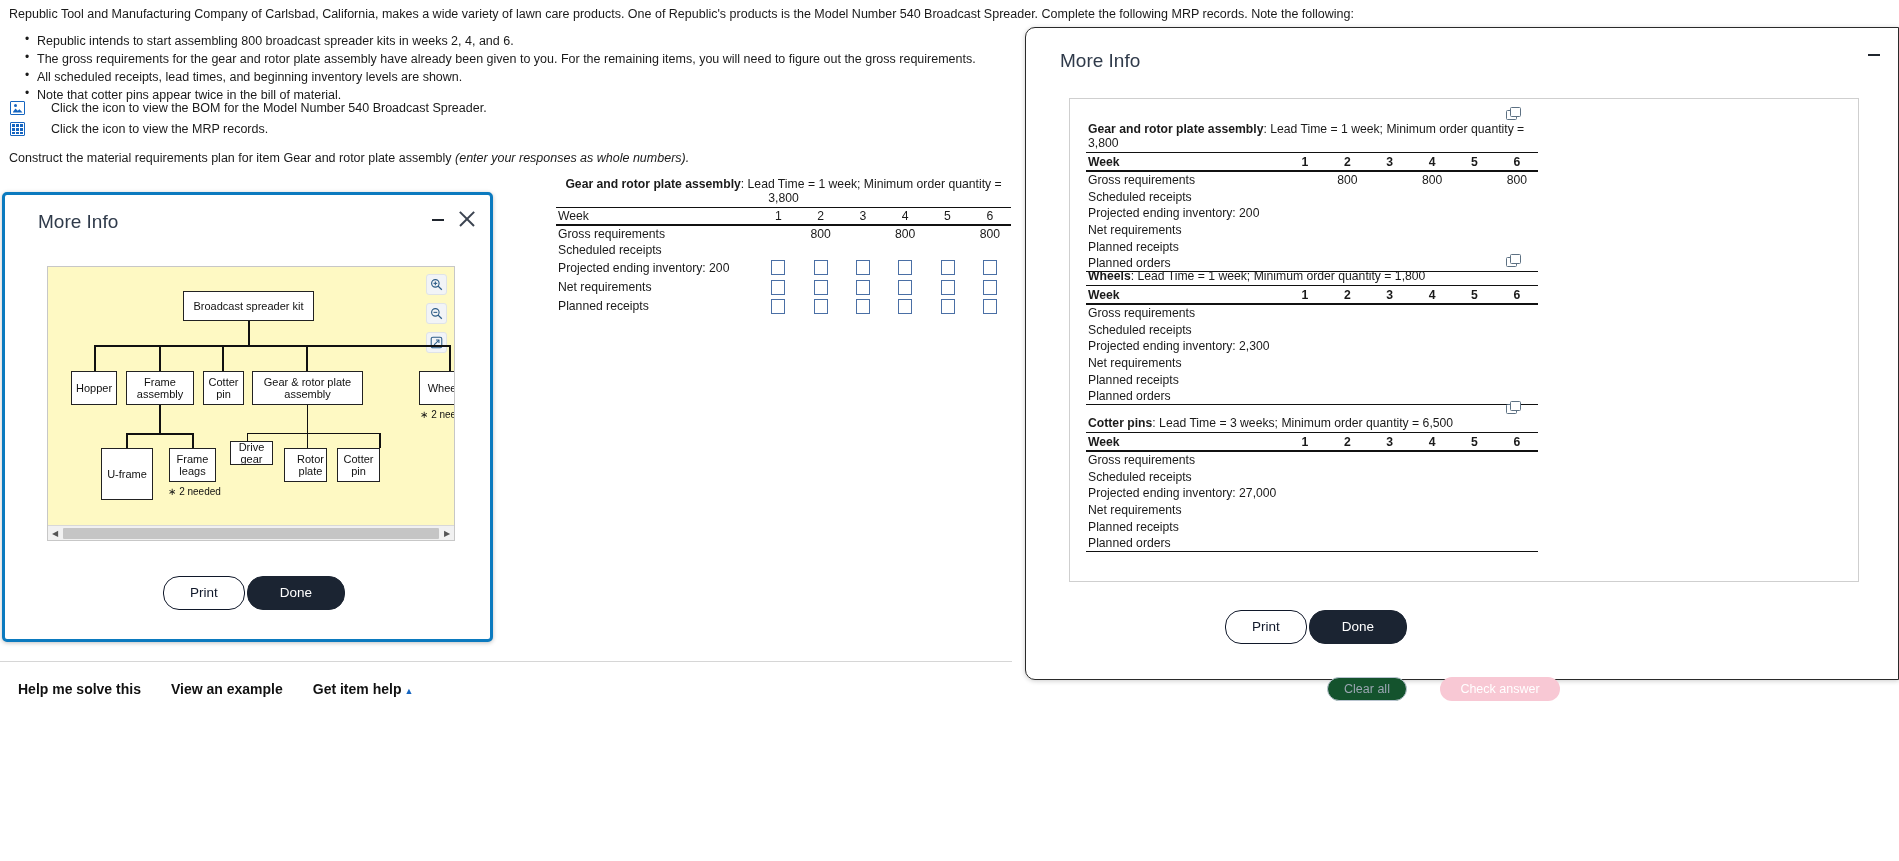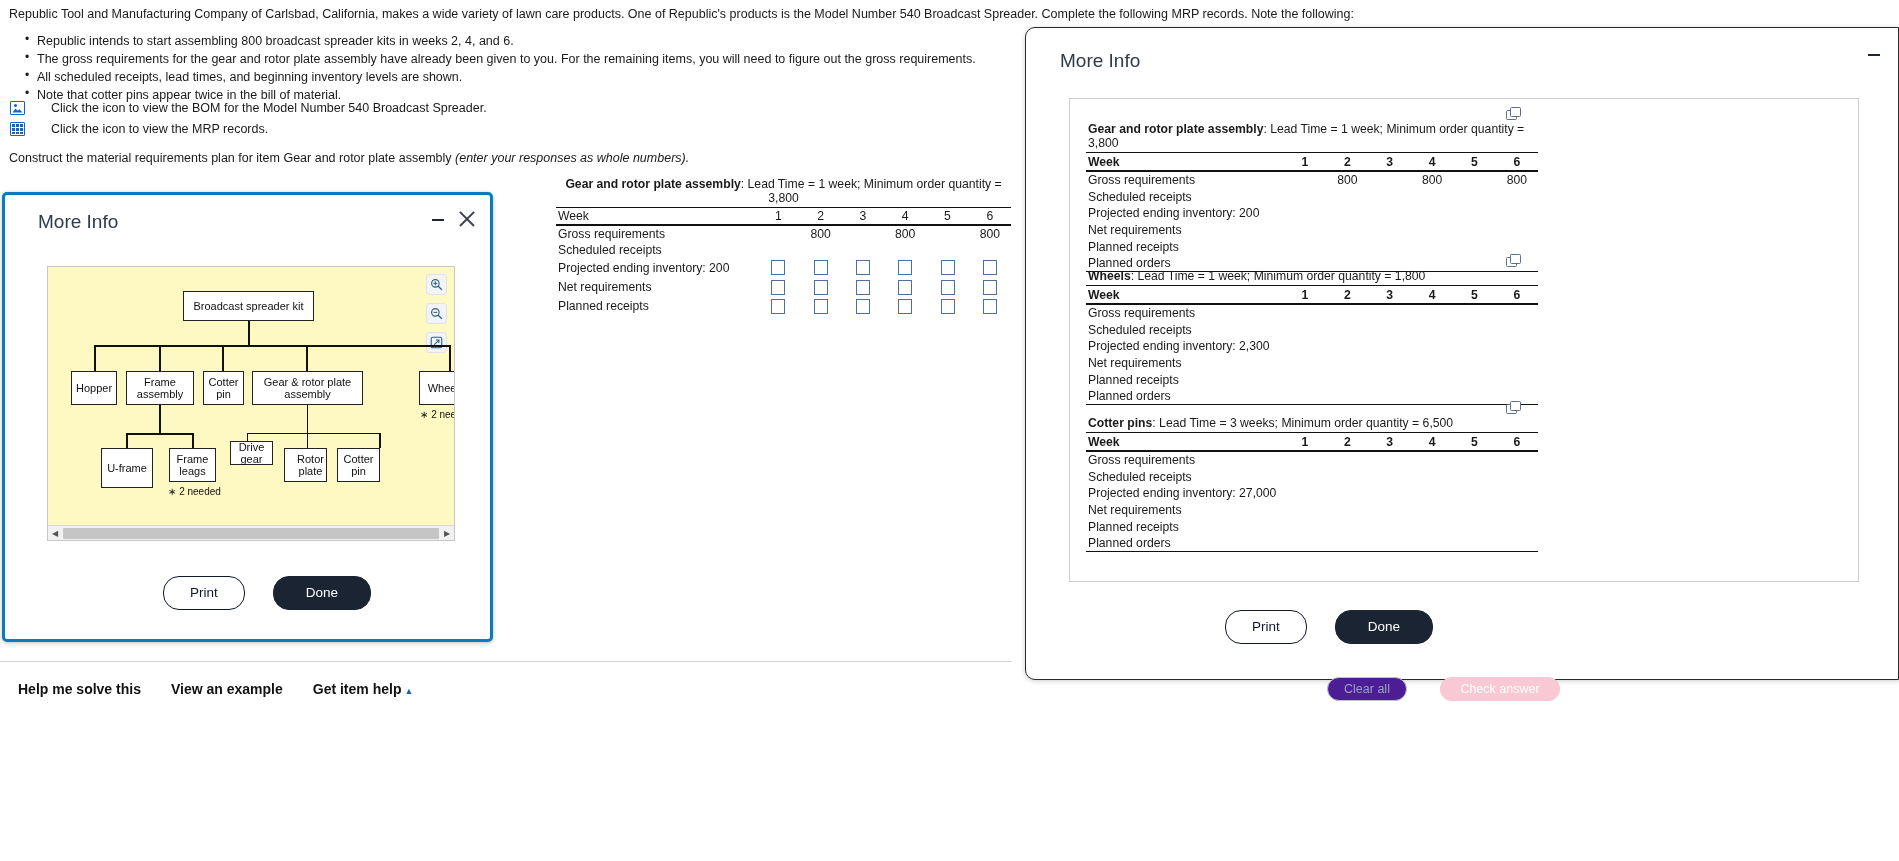--- a/index.html
+++ b/index.html
@@ -139,34 +139,34 @@
     content: ""; position: absolute; left: 3.5px; top: 0; width: 9px; height: 8px;
     border: 1.2px solid #5d7183; border-radius: 1.5px; background: #fff;
   }
   table.rectbl { border-collapse: collapse; width: 100%; font-size: 12.2px; }
   table.rectbl td, table.rectbl th { padding: 1.3px 2px; font-weight: normal; text-align: center; }
   table.rectbl td.rl, table.rectbl th.rl { text-align: left; white-space: nowrap; }
   table.rectbl .ttl { text-align: left; border-bottom: 1.2px solid #111; padding-bottom: 2px; }
   table.rectbl .wk th { font-weight: bold; border-bottom: 2.2px solid #111; }
   table.rectbl tr.last td { border-bottom: 1.2px solid #111; }
 
-  .modal-foot { position: absolute; display: flex; gap: 28px; }
+  .modal-foot { position: absolute; display: flex; gap: 2px; }
 
   
   .botbar {
     position: absolute; left: 0; top: 661px; width: 1012px; height: 56px;
     border-top: 1px solid #d6d6d6; background: #fff;
   }
   .helplinks { position: absolute; left: 18px; top: 19px; display: flex; gap: 30px; align-items: center; }
   .helplinks a { color: #111; font-size: 14px; font-weight: bold; text-decoration: none; cursor: pointer; }
   .caret-up { display: inline-block; margin-left: 3px; color: #1565c0; font-size: 9px; }
 
   .btn-clear {
     position: absolute; left: 1327px; top: 677px; width: 80px; height: 24px;
-    border: 1px solid #b9c4d0; border-radius: 13px; background: #4c1d95; color: #9aa5b1;
+    border: 1px solid #b9c4d0; border-radius: 13px; background: #14532d; color: #9aa5b1;
     font-size: 12.5px; display: flex; align-items: center; justify-content: center; cursor: pointer;
   }
   .btn-check {
     position: absolute; left: 1440px; top: 677px; width: 120px; height: 24px;
     border-radius: 13px; background: #f8c8d4; color: #ffffff;
     font-size: 12.5px; display: flex; align-items: center; justify-content: center; cursor: pointer;
   }
 </style>
 </head>
 <body>
@@ -329,21 +329,21 @@
       <div class="lnk" style="left:78px;  top:166px; width:68px;  height:1.8px;"></div>
       <div class="lnk" style="left:78px;  top:166px; width:1.8px; height:15px;"></div>
       <div class="lnk" style="left:144px; top:166px; width:1.8px; height:15px;"></div>
 
       <div class="lnk" style="left:259px; top:138px; width:1.2px; height:29px;"></div>
       <div class="lnk" style="left:199px; top:166px; width:134px; height:1.2px;"></div>
       <div class="lnk" style="left:199px; top:166px; width:1.2px; height:15px;"></div>
       <div class="lnk" style="left:259px; top:166px; width:1.2px; height:15px;"></div>
       <div class="lnk" style="left:331px; top:166px; width:1.8px; height:15px;"></div>
 
-      <div class="node" style="left:53px;  top:181px; width:52px; height:40px;">U-frame</div>
+      <div class="node" style="left:53px;  top:181px; width:52px; height:52px;">U-frame</div>
       <div class="node" style="left:121px; top:181px; width:47px; height:34px;">Frame leags</div>
       <div class="note2" style="left:120px; top:219px;">∗ 2 needed</div>
       <div class="node" style="left:182px; top:174px; width:43px; height:24px;">Drive gear</div>
       <div class="node" style="left:236px; top:181px; width:43px; height:34px;padding-left:14px;">Rotor plate</div>
       <div class="node" style="left:289px; top:181px; width:43px; height:34px;">Cotter pin</div>
 
       <div class="hscroll">
         <div class="arw">◀</div>
         <div class="thumb"></div>
         <div class="arw">▶</div>

